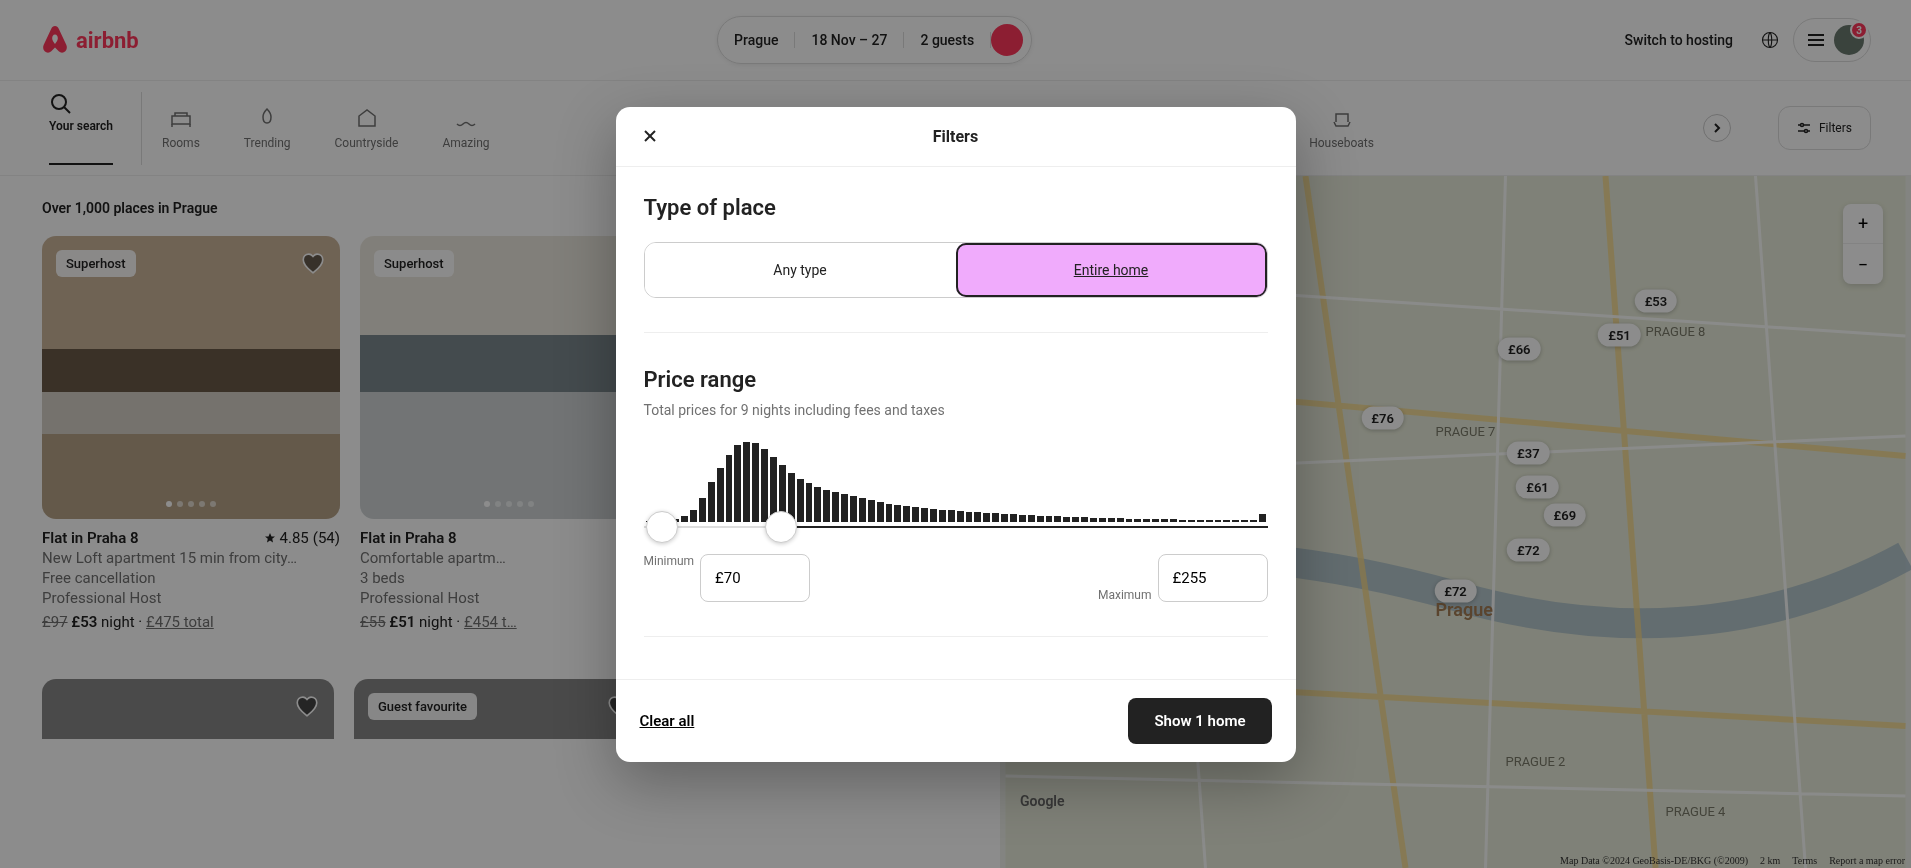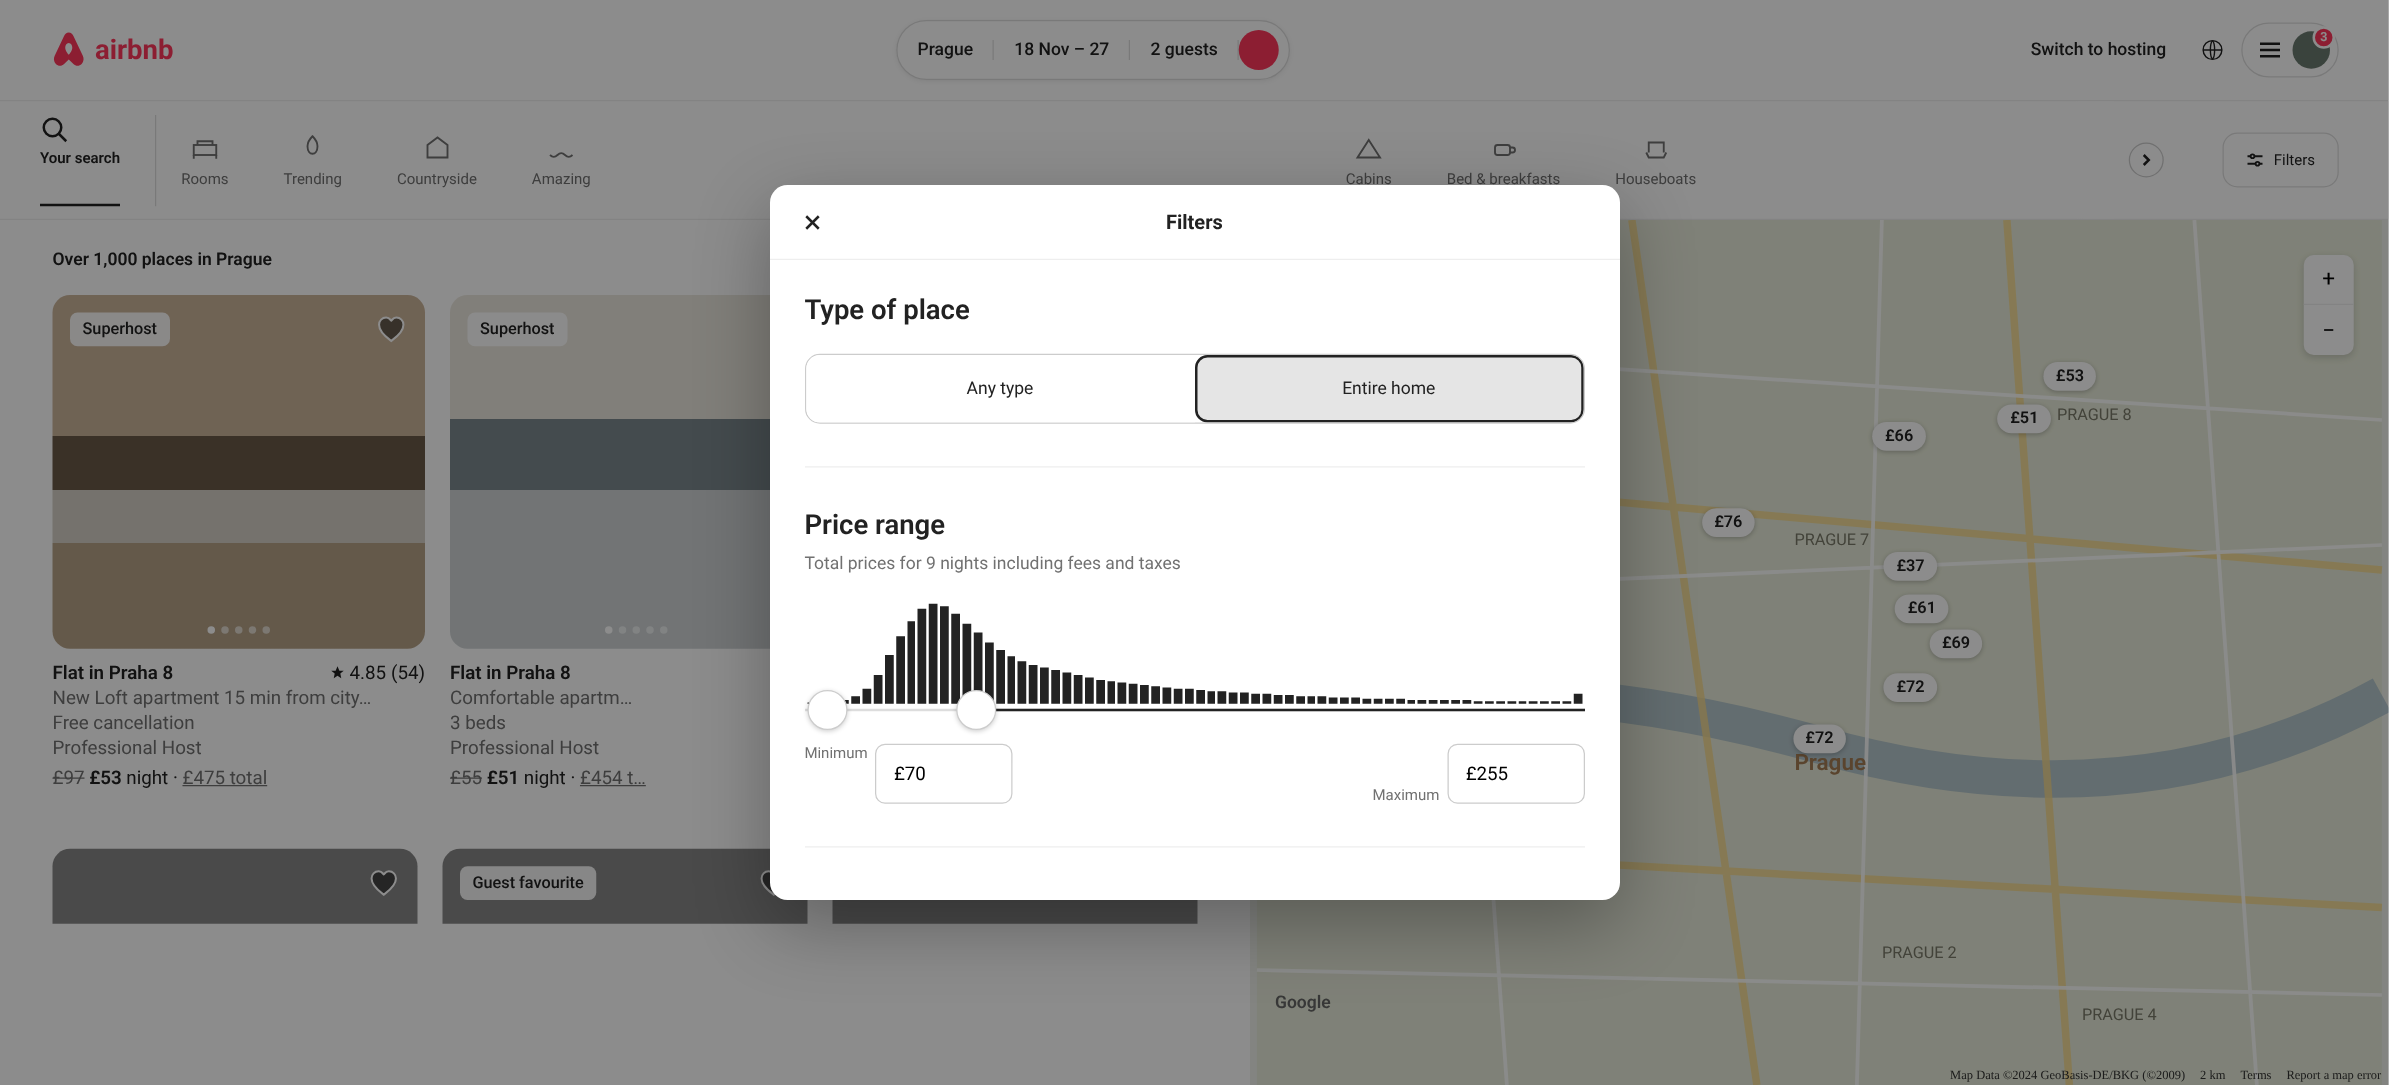--- a/index.html
+++ b/index.html
@@ -15,21 +15,21 @@
   .search-btn { width: 32px; height: 32px; border-radius: 50%; background:#ff385c; margin-right: 8px; display:flex; align-items:center; justify-content:center; }
   .search-btn svg { width:14px; height:14px; stroke:#fff; stroke-width:3; fill:none; }
   .hdr-right { display:flex; align-items:center; gap:14px; }
   .hdr-link { font-size:14px; font-weight:500; padding:10px 14px; border-radius:20px; }
   .globe { width:18px; height:18px; }
   .user-pill { display:flex; align-items:center; gap:10px; border:1px solid #ddd; border-radius:30px; padding:6px 6px 6px 14px; }
   .avatar { width:30px; height:30px; border-radius:50%; background:#6b7a6f; position:relative; }
   .avatar-badge { position:absolute; top:-4px; right:-4px; width:18px; height:18px; border-radius:50%; background:#ff385c; color:#fff; font-size:10px; font-weight:700; display:flex; align-items:center; justify-content:center; border:2px solid #fff; }
 
   
-  .cats { height: 96px; border-top:1px solid #eee; border-bottom:1px solid #eee; display:flex; align-items:center; padding:0 32px; position:relative; }
+  .cats { height: 96px; border-top:1px solid #eee; border-bottom:1px solid #eee; display:flex; align-items:center; padding:0 49px; position:relative; }
   .cat-first { font-size:12px; font-weight:600; border-right:1px solid #ddd; padding-right:28px; margin-right:20px; }
   .cat-first .u { border-bottom:2px solid #222; padding-bottom:30px; display:inline-block; }
   .cat-list { display:flex; gap:44px; }
   .cat { display:flex; flex-direction:column; align-items:center; gap:6px; font-size:12px; color:#717171; }
   .cat svg, .cat .ico { width:24px; height:24px; }
   .cats-fade { position:absolute; right:220px; top:0; bottom:0; width:60px; background:linear-gradient(to right, rgba(255,255,255,0), #fff); }
   .cats-next { position:absolute; right:180px; top:50%; transform:translateY(-50%); width:28px; height:28px; border:1px solid #ccc; border-radius:50%; display:flex; align-items:center; justify-content:center; }
   .filters-btn { position:absolute; right:40px; top:50%; transform:translateY(-50%); border:1px solid #ddd; border-radius:12px; padding:14px 18px; display:flex; align-items:center; gap:8px; font-size:12px; }
 
   
@@ -71,21 +71,21 @@
 
   
   .scrim { position:absolute; inset:0; background:rgba(0,0,0,.45); display:flex; align-items:center; justify-content:center; }
   .modal { width:680px; max-height:740px; background:#fff; border-radius:14px; display:flex; flex-direction:column; overflow:hidden; box-shadow:0 20px 60px rgba(0,0,0,.3); }
   .mhd { position:relative; text-align:center; padding:20px 24px; border-bottom:1px solid #eee; font-weight:700; }
   .mhd .close { position:absolute; left:20px; top:50%; transform:translateY(-50%); width:28px; height:28px; border-radius:50%; display:flex; align-items:center; justify-content:center; }
   .mbody { flex:1; overflow-y:auto; padding:28px 28px 8px; }
   .sect-title { font-size:22px; font-weight:600; margin-bottom:22px; }
   .seg { display:flex; border:1px solid #ccc; border-radius:12px; overflow:hidden; height:56px; }
   .seg button { flex:1; border:none; background:#fff; font-size:14px; color:#222; }
-  .seg button.active { outline:2px solid #222; outline-offset:-2px; border-radius:10px; background:#e5e5e5; }
+  .seg button.active { outline:2px solid #222; outline-offset:-2px; border-radius:10px; background:#f0abfc;text-decoration:underline; }
   .divider { border:none; border-top:1px solid #eee; margin:34px 0; }
   .sub { color:#717171; font-size:14px; margin-top:-12px; margin-bottom:24px; }
   .hist { position:relative; height:80px; display:flex; align-items:flex-end; gap:2px; padding:0 2px; }
   .hist div { flex:1; background:#222; }
   .slider-track { height:2px; background:#ddd; position:relative; margin-top:4px; }
   .slider-fill { position:absolute; left:22%; right:0; height:2px; background:#222; }
   .knob { position:absolute; top:50%; transform:translate(-50%,-50%); width:32px; height:32px; border-radius:50%; background:#fff; border:1px solid #ccc; box-shadow:0 1px 4px rgba(0,0,0,.2); }
   .knob.red { width:8px; height:8px; background:#ff0040; border:none; left:22%; }
   .range-inputs { display:flex; justify-content:space-between; margin-top:26px; }
   .rin { display:flex; flex-direction:row; gap:6px; }
@@ -467,14 +467,18 @@
           <label>Minimum</label>
           <input value="£70" style="">
         </div>
         <div class="rin" style="align-items:flex-end">
           <label>Maximum</label>
           <input style="text-align: left;" value="£255">
         </div>
       </div>
       <hr class="divider">
     </div>
+    <div class="mft">
+      <button class="clear">Clear all</button>
+      <button class="show">Show 1 home</button>
+    </div>
   </div>
 </div>
 
 </body></html>

